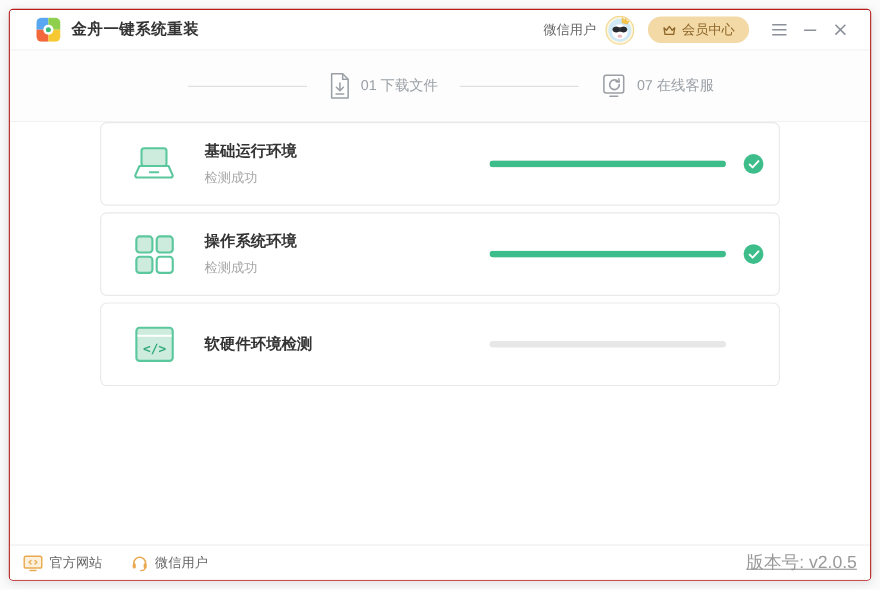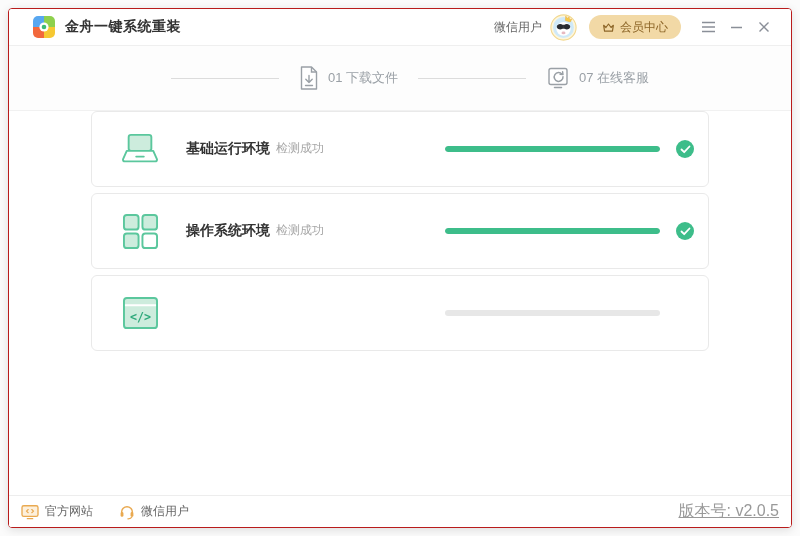--- a/index.html
+++ b/index.html
@@ -54,21 +54,21 @@
   .status-message {
     text-align:center; font-size:13px; color:#4a4a4a;
     margin:15px 0 15px 0;
   }
   .cards { display:flex; flex-direction:column; gap:6px; padding:0 82px; }
   .card {
     height:76px; border:1px solid #e9e9e9; border-radius:6px; background:#fff;
     display:flex; align-items:center; padding:0 14px 0 28px;
   }
   .card-icon { width:40px; flex:0 0 40px; display:flex; align-items:center; justify-content:center; }
-  .card-text { margin-left:26px; display:flex; flex-direction:row; justify-content:center; gap:6px; }
+  .card-text { margin-left:26px; display:flex; flex-direction:column; justify-content:center; gap:6px; }
   .card-title { font-size:14px; font-weight:bold; color:#333; }
   .card-sub { font-size:12px; color:#a6a6a6; }
   .progress {
     width:215px; height:6px; border-radius:3px; background:#e7e7e7;
     margin-left:auto; overflow:hidden;
   }
   .progress-fill { height:100%; border-radius:3px; background:#3dbd8a; width:0; }
   .check {
     width:18px; height:18px; border-radius:50%; background:#3dbd8a;
     display:flex; align-items:center; justify-content:center; margin-left:16px; flex:0 0 18px;
@@ -238,20 +238,24 @@
         </div>
 
         <div class="card">
           <span class="card-icon">
             <svg width="39" height="34" viewBox="0 0 40 35">
               <rect x="3" y="2" width="34" height="31" rx="3" fill="#cdecdd" stroke="#5bc79d" stroke-width="2"></rect>
               <line x1="4" y1="9.5" x2="36" y2="9.5" stroke="#fff" stroke-width="2"></line>
               <text x="20" y="25.5" font-size="12" font-weight="bold" fill="#2fa97c" text-anchor="middle" font-family="'DejaVu Sans Mono',monospace">&lt;/&gt;</text>
             </svg>
           </span>
+          <div class="card-text">
+            <span class="card-title">软硬件环境检测</span>
+
+          </div>
           <div class="progress">
               <div class="progress-fill" style="width: 0%;"></div>
             </div>
           <span class="check" style="visibility: hidden;">
             <svg width="11" height="9" viewBox="0 0 11 9">
                 <path d="M1.5 4.5 l2.7 2.7 L9.5 1.5" fill="none" stroke="#fff" stroke-width="1.8" stroke-linecap="round" stroke-linejoin="round"></path>
               </svg>
           </span>
         </div>
 

